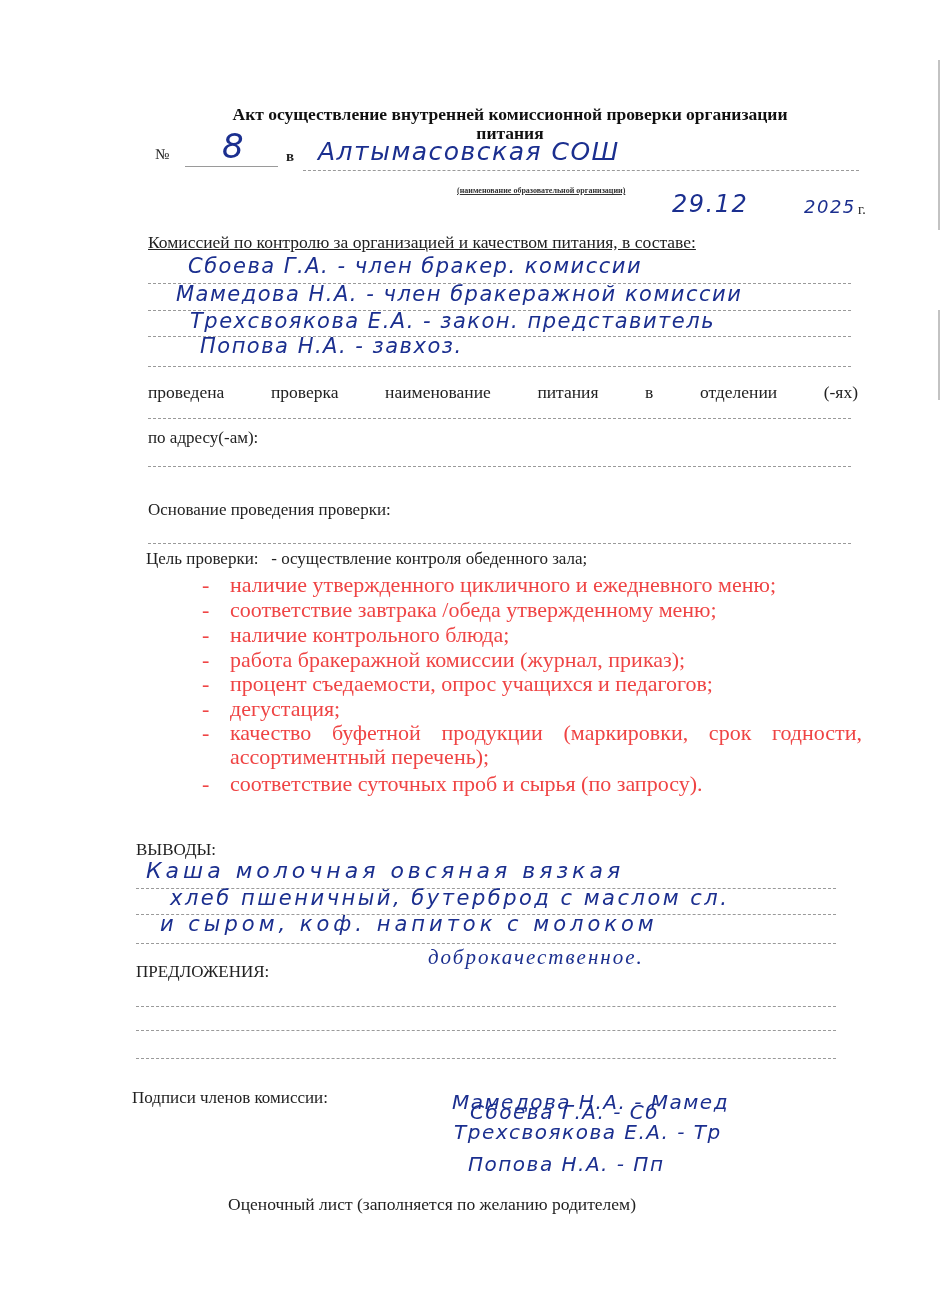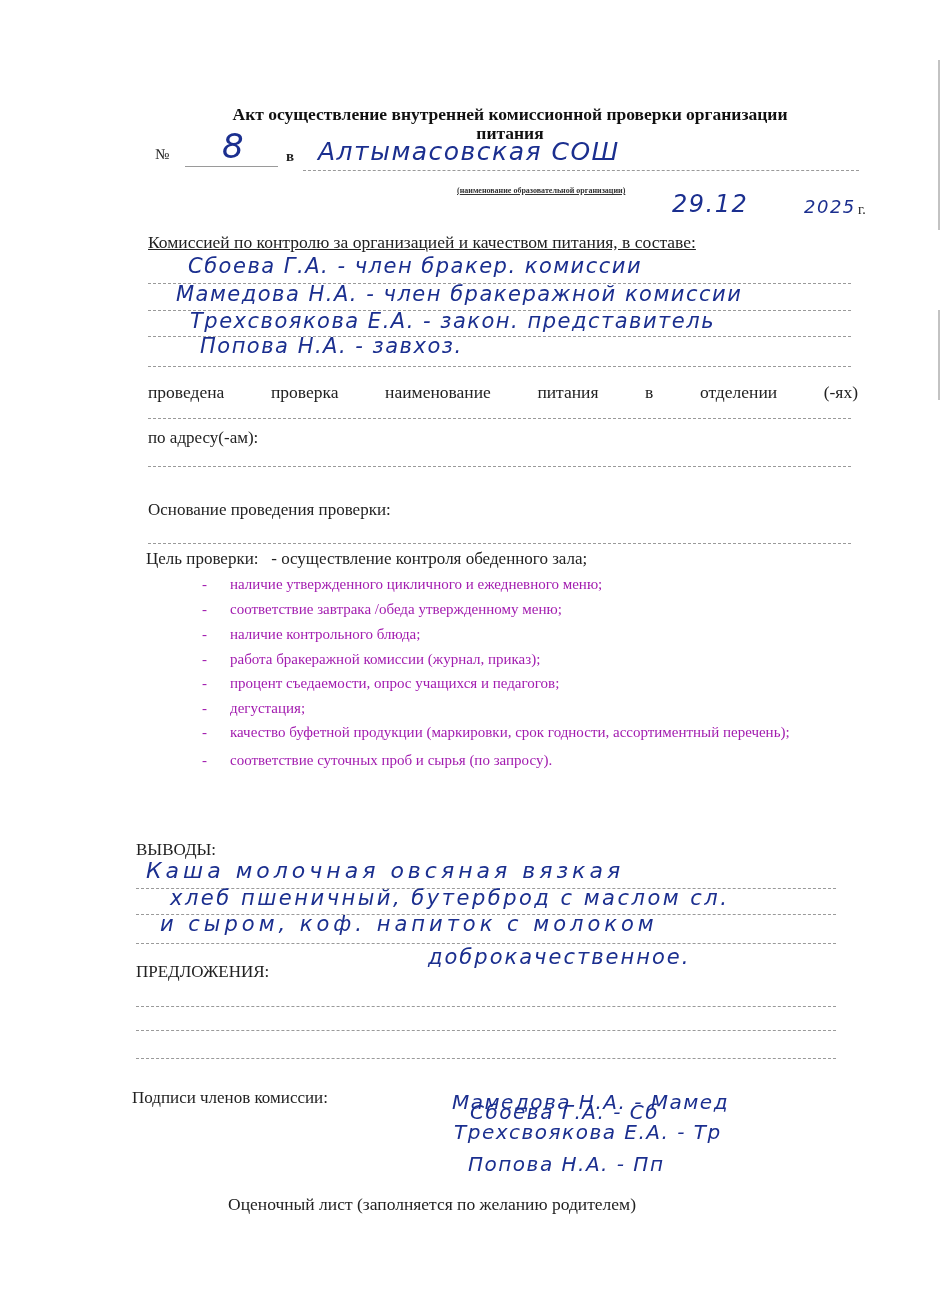--- a/index.html
+++ b/index.html
@@ -6,21 +6,21 @@
   body { width:945px; height:1300px; position:relative; overflow:hidden;
          font-family:"Liberation Serif","DejaVu Serif",serif; color:#1a1a1a; }
   .abs { position:absolute; }
   .printed { font-size:17px; color:#222; white-space:nowrap; }
   .title { font-weight:bold; font-size:17.5px; text-align:center; color:#111; }
   .hand { font-family:"DejaVu Sans", sans-serif; font-style:italic; color:#1b2f8f;
           font-size:21px; letter-spacing:1.5px; white-space:nowrap; }
   .rule { position:absolute; height:0; border-top:1px dashed #9a9a9a; }
   .small { font-size:8px; font-weight:bold; text-decoration:underline; color:#333;padding-left:25px; }
   .bullet-list { list-style:none; margin:0; padding:0; }
-  .bullet-list li { position:relative; padding-left:28px; font-size:15px; line-height:23.5px; color:#a21caf; }
+  .bullet-list li { position:relative; padding-left:28px; font-size:22px; line-height:23.5px; color:#ef4444; }
   .bullet-list li::before { content:"-"; position:absolute; left:0; top:0; }
   .edge { position:absolute; left:938px; width:2px; background:#888; opacity:.5; }
 </style>
 </head>
 <body>
 
 <div class="edge" style="top:60px;height:170px;"></div>
 <div class="edge" style="top:310px;height:90px;"></div>
 
 <div class="abs title" style="left:140px;top:104px;width:740px;">
@@ -82,21 +82,21 @@
   <li style="margin-top:4px;">соответствие суточных проб и сырья (по запросу).</li>
 </ul>
 
 <div class="abs printed" style="left:136px;top:840px;">ВЫВОДЫ:</div>
 <div class="abs hand" style="left:146px;top:858px;font-size:22px;letter-spacing:4px;">Каша молочная овсяная вязкая</div>
 <div class="rule" style="left:136px;top:888px;width:700px;"></div>
 <div class="abs hand" style="left:170px;top:886px;letter-spacing:2.5px;">хлеб пшеничный, бутерброд с маслом сл.</div>
 <div class="rule" style="left:136px;top:914px;width:700px;"></div>
 <div class="abs hand" style="left:160px;top:912px;letter-spacing:4px;">и сыром, коф. напиток с молоком</div>
 <div class="rule" style="left:136px;top:943px;width:700px;"></div>
-<div class="abs hand" style="left:428px;top:945px;letter-spacing:2px;">доброкачественное.</div>
+<div class="abs hand" style="left:428px;top:945px;letter-spacing:2px;font-family:Liberation Serif, serif;">доброкачественное.</div>
 
 <div class="abs printed" style="left:136px;top:962px;">ПРЕДЛОЖЕНИЯ:</div>
 <div class="rule" style="left:136px;top:1006px;width:700px;"></div>
 <div class="rule" style="left:136px;top:1030px;width:700px;"></div>
 <div class="rule" style="left:136px;top:1058px;width:700px;"></div>
 
 <div class="abs printed" style="left:132px;top:1088px;">Подписи членов комиссии:</div>
 <div class="abs hand" style="left:470px;top:1060px;font-size:20px;margin-top:40px;">Сбоева Г.А. - Сб</div>
 <div class="abs hand" style="left:452px;top:1090px;font-size:20px;">Мамедова Н.А. - Мамед</div>
 <div class="abs hand" style="left:454px;top:1120px;font-size:20px;">Трехсвоякова Е.А. - Тр</div>

